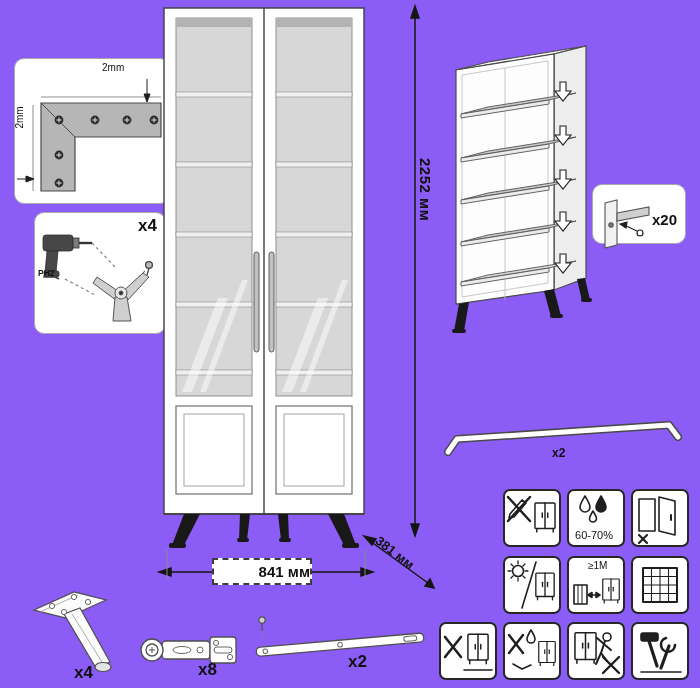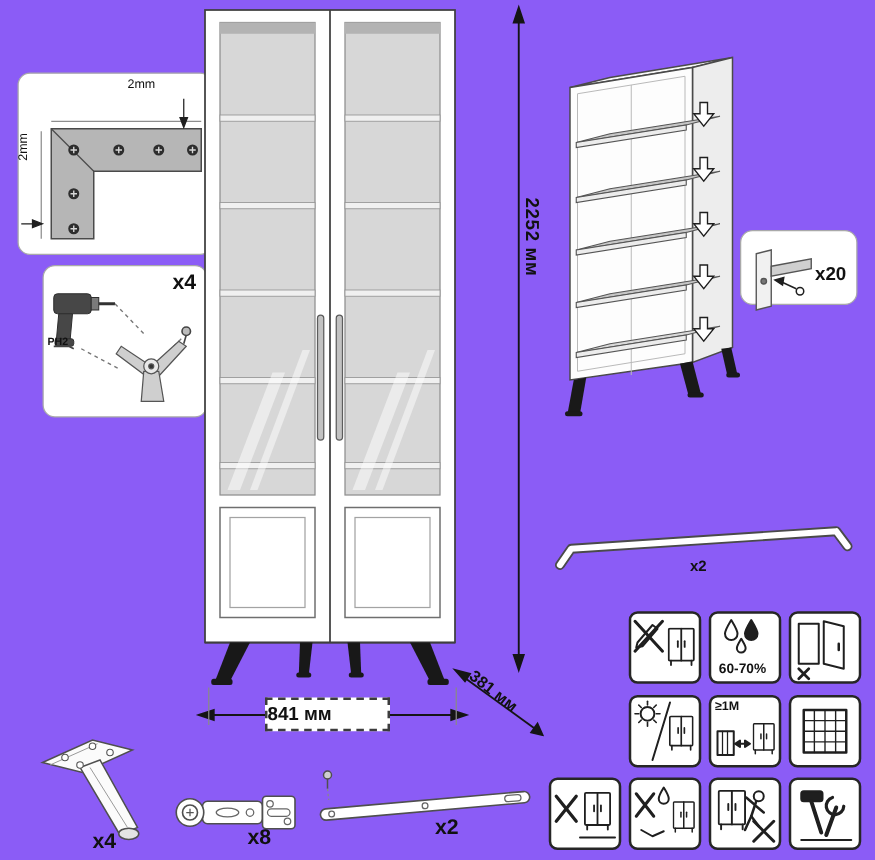--- a/index.html
+++ b/index.html
@@ -4,28 +4,28 @@
 <style>
   *{margin:0;padding:0;box-sizing:border-box}
   html,body{background:#fff}
   body{font-family:"Liberation Sans",sans-serif;color:#111}
   .sheet{position:relative;width:700px;height:688px;background:#8b5cf6;overflow:hidden}
   .abs{position:absolute}
   .box{position:absolute;border:1.5px solid #a9a9a9;border-radius:10px;background:#fff}
   .lbl{position:absolute;font-weight:bold;white-space:nowrap;color:#111}
   .lbl-sm{font-weight:normal;font-size:10px}
   .dim-h{left:417px;top:158px;writing-mode:vertical-rl;font-size:15px;letter-spacing:.5px}
-  .dim-w{left:212px;top:558px;width:100px;text-align:left;border:2px dashed #3c3c3c;padding:3px 0;font-size:15px;background:#fff}
+  .dim-w{left:212px;top:558px;width:100px;text-align:right;border:2px dashed #3c3c3c;padding:3px 0;font-size:15px;background:#fff}
   .dim-d{left:382px;top:533px;font-size:13px;transform:rotate(38deg);transform-origin:0 0}
   .rot-ccw{transform:rotate(-90deg);transform-origin:center}
   .cell{position:absolute;width:58px;height:58px;border:2px solid #262626;border-radius:7px;background:#fff}
   .cell svg.care{position:absolute;left:0;top:0;stroke:#1f1f1f;fill:none;stroke-width:1.6;stroke-linecap:round;stroke-linejoin:round}
-  .cl{position:absolute;left:0;right:4px;bottom:4px;text-align:center;font-weight:bold;font-size:11px}
+  .cl{position:absolute;left:0;right:4px;bottom:4px;text-align:center;font-weight:normal;font-size:11px}
   .cl-temp{font-size:7.5px;bottom:3px}
-  .cl-dist{top:2px;bottom:auto;text-align:left;padding-left:3px;font-size:10px}
+  .cl-dist{top:2px;bottom:auto;text-align:left;padding-left:19px;font-size:10px}
   .part-lbl{font-size:17px}
 </style>
 </head>
 <body>
 
 <div class="sheet">
 
   <svg width="0" height="0" style="position:absolute">
     <symbol id="wrd" viewBox="0 0 24 34">
       <rect x="1" y="1" width="22" height="28" rx="1"></rect>

